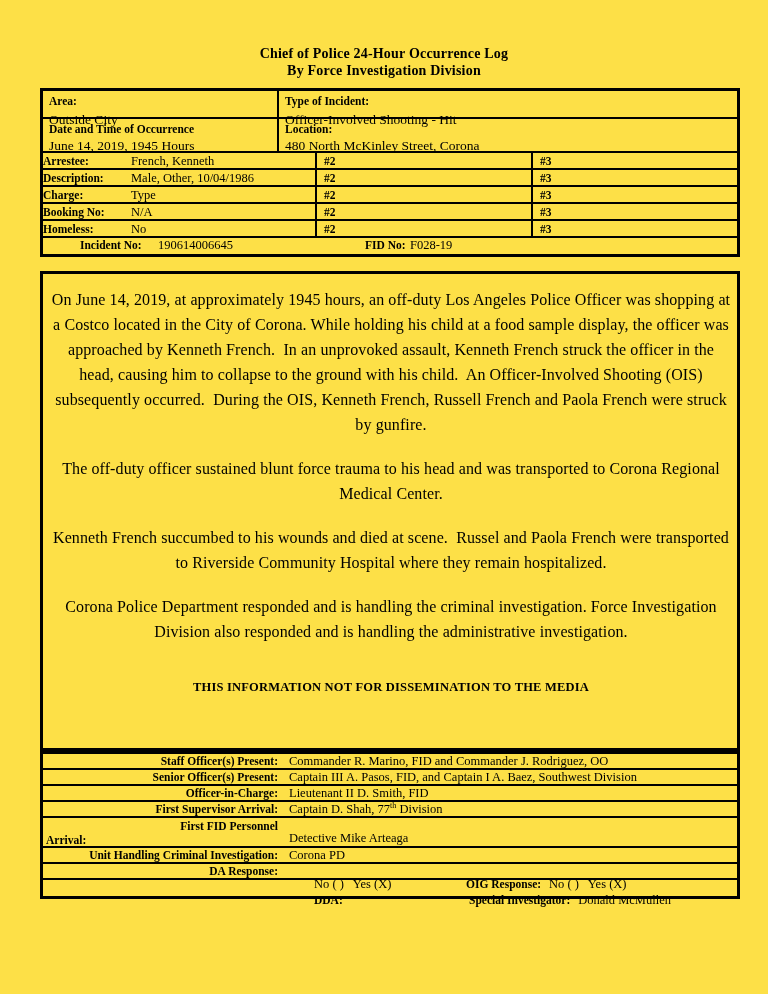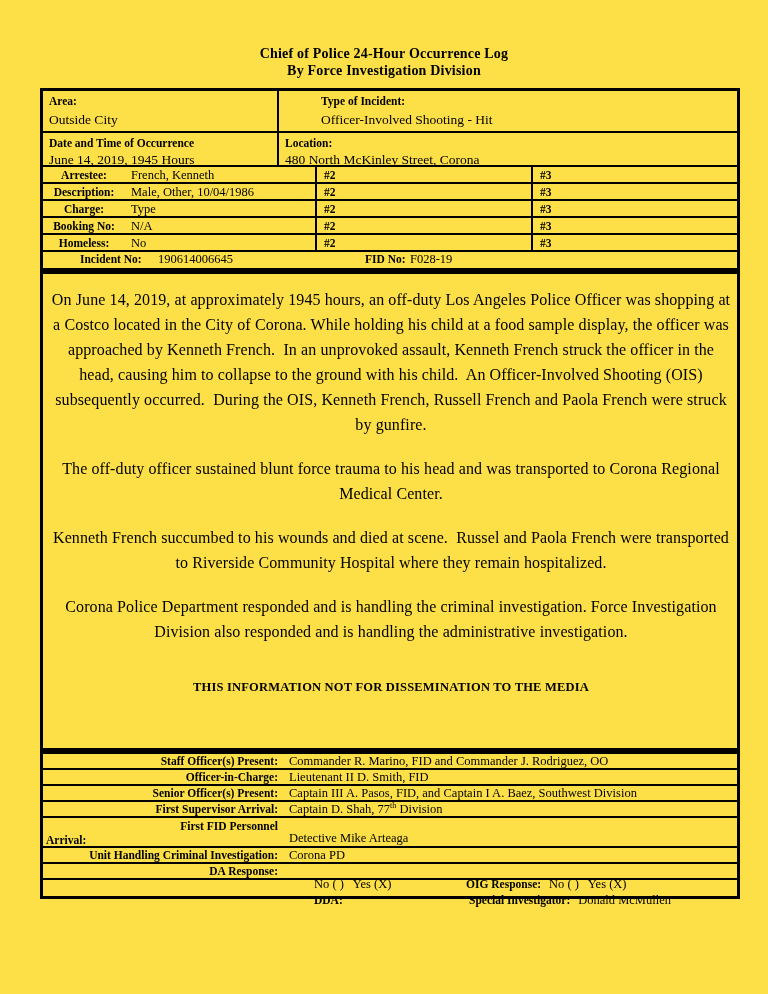--- a/index.html
+++ b/index.html
@@ -12,29 +12,29 @@
 
   
   .info-table { position:absolute; left:40px; top:88px; width:700px;
     border:3px solid #000; border-bottom:3px solid #000; }
   .it-row { display:flex; border-bottom:2px solid #000; }
   .it-row:last-child { border-bottom:none; }
   .cell-l { width:236px; border-right:2px solid #000; padding:3px 6px 1px 6px; }
   .cell-r { flex:1; padding:3px 6px 1px 6px; }
   .fld-label { font-weight:bold; font-size:11.5px; line-height:15px; }
   .fld-value { font-size:13.5px; line-height:21px; }
-  .row-a { height:42px;gap:36px; }
+  .row-a { height:28px; }
   .row-b { height:34px; }
   .row-b .fld-value { line-height:17px; }
 
   .ar-row { display:flex; height:17px; border-bottom:2px solid #000; font-size:12.5px; line-height:14px; }
   .ar-c1 { width:274px; border-right:2px solid #000; display:flex; padding-top:1px; }
   .ar-c2 { width:216px; border-right:2px solid #000; padding:1px 0 0 7px; font-weight:bold; font-size:11.5px; }
   .ar-c3 { flex:1; padding:1px 0 0 7px; font-weight:bold; font-size:11.5px; }
-  .ar-label { width:82px; text-align:center; font-weight:bold; font-size:11.5px; }
+  .ar-label { width:82px; text-align:left; font-weight:bold; font-size:11.5px; }
   .ar-value { margin-left:6px; font-size:12.5px; }
 
   .inc-row { display:flex; height:16px; font-size:12.5px; line-height:13px; padding-top:1px; }
   .inc-label { width:83px; padding-left:5px; font-weight:bold; font-size:11.5px;margin-left:32px; }
   .inc-value { width:207px; }
   .fid-label { width:45px; font-weight:bold; font-size:11.5px; }
   .fid-value { white-space:pre; }
 
   
   .narrative-box { position:absolute; left:40px; top:271px; width:700px; height:480px;
@@ -148,26 +148,26 @@
     <p>Corona Police Department responded and is handling the criminal investigation. Force Investigation Division also responded and is handling the administrative investigation.</p>
     <div class="media-notice">THIS INFORMATION NOT FOR DISSEMINATION TO THE MEDIA</div>
   </div>
 
   <div class="personnel-table">
     <div class="p-row">
       <div class="p-label">Staff Officer(s) Present:</div>
       <div class="p-value">Commander R. Marino, FID and Commander J. Rodriguez, OO</div>
     </div>
     <div class="p-row">
+      <div class="p-label">Senior Officer(s) Present:</div>
+      <div class="p-value">Captain III A. Pasos, FID, and Captain I A. Baez, Southwest Division</div>
+    </div>
+    <div class="p-row">
       <div class="p-label">Officer-in-Charge:</div>
       <div class="p-value">Lieutenant II D. Smith, FID</div>
-    </div>
-    <div class="p-row">
-      <div class="p-label">Senior Officer(s) Present:</div>
-      <div class="p-value">Captain III A. Pasos, FID, and Captain I A. Baez, Southwest Division</div>
     </div>
     <div class="p-row">
       <div class="p-label">First Supervisor Arrival:</div>
       <div class="p-value"><span>Captain D. Shah, 77</span><sup class="ord">th</sup><span> Division</span></div>
     </div>
     <div class="p-row tall">
       <div class="p-label">
         <div>First FID Personnel</div>
         <div class="lab2">Arrival:</div>
       </div>

